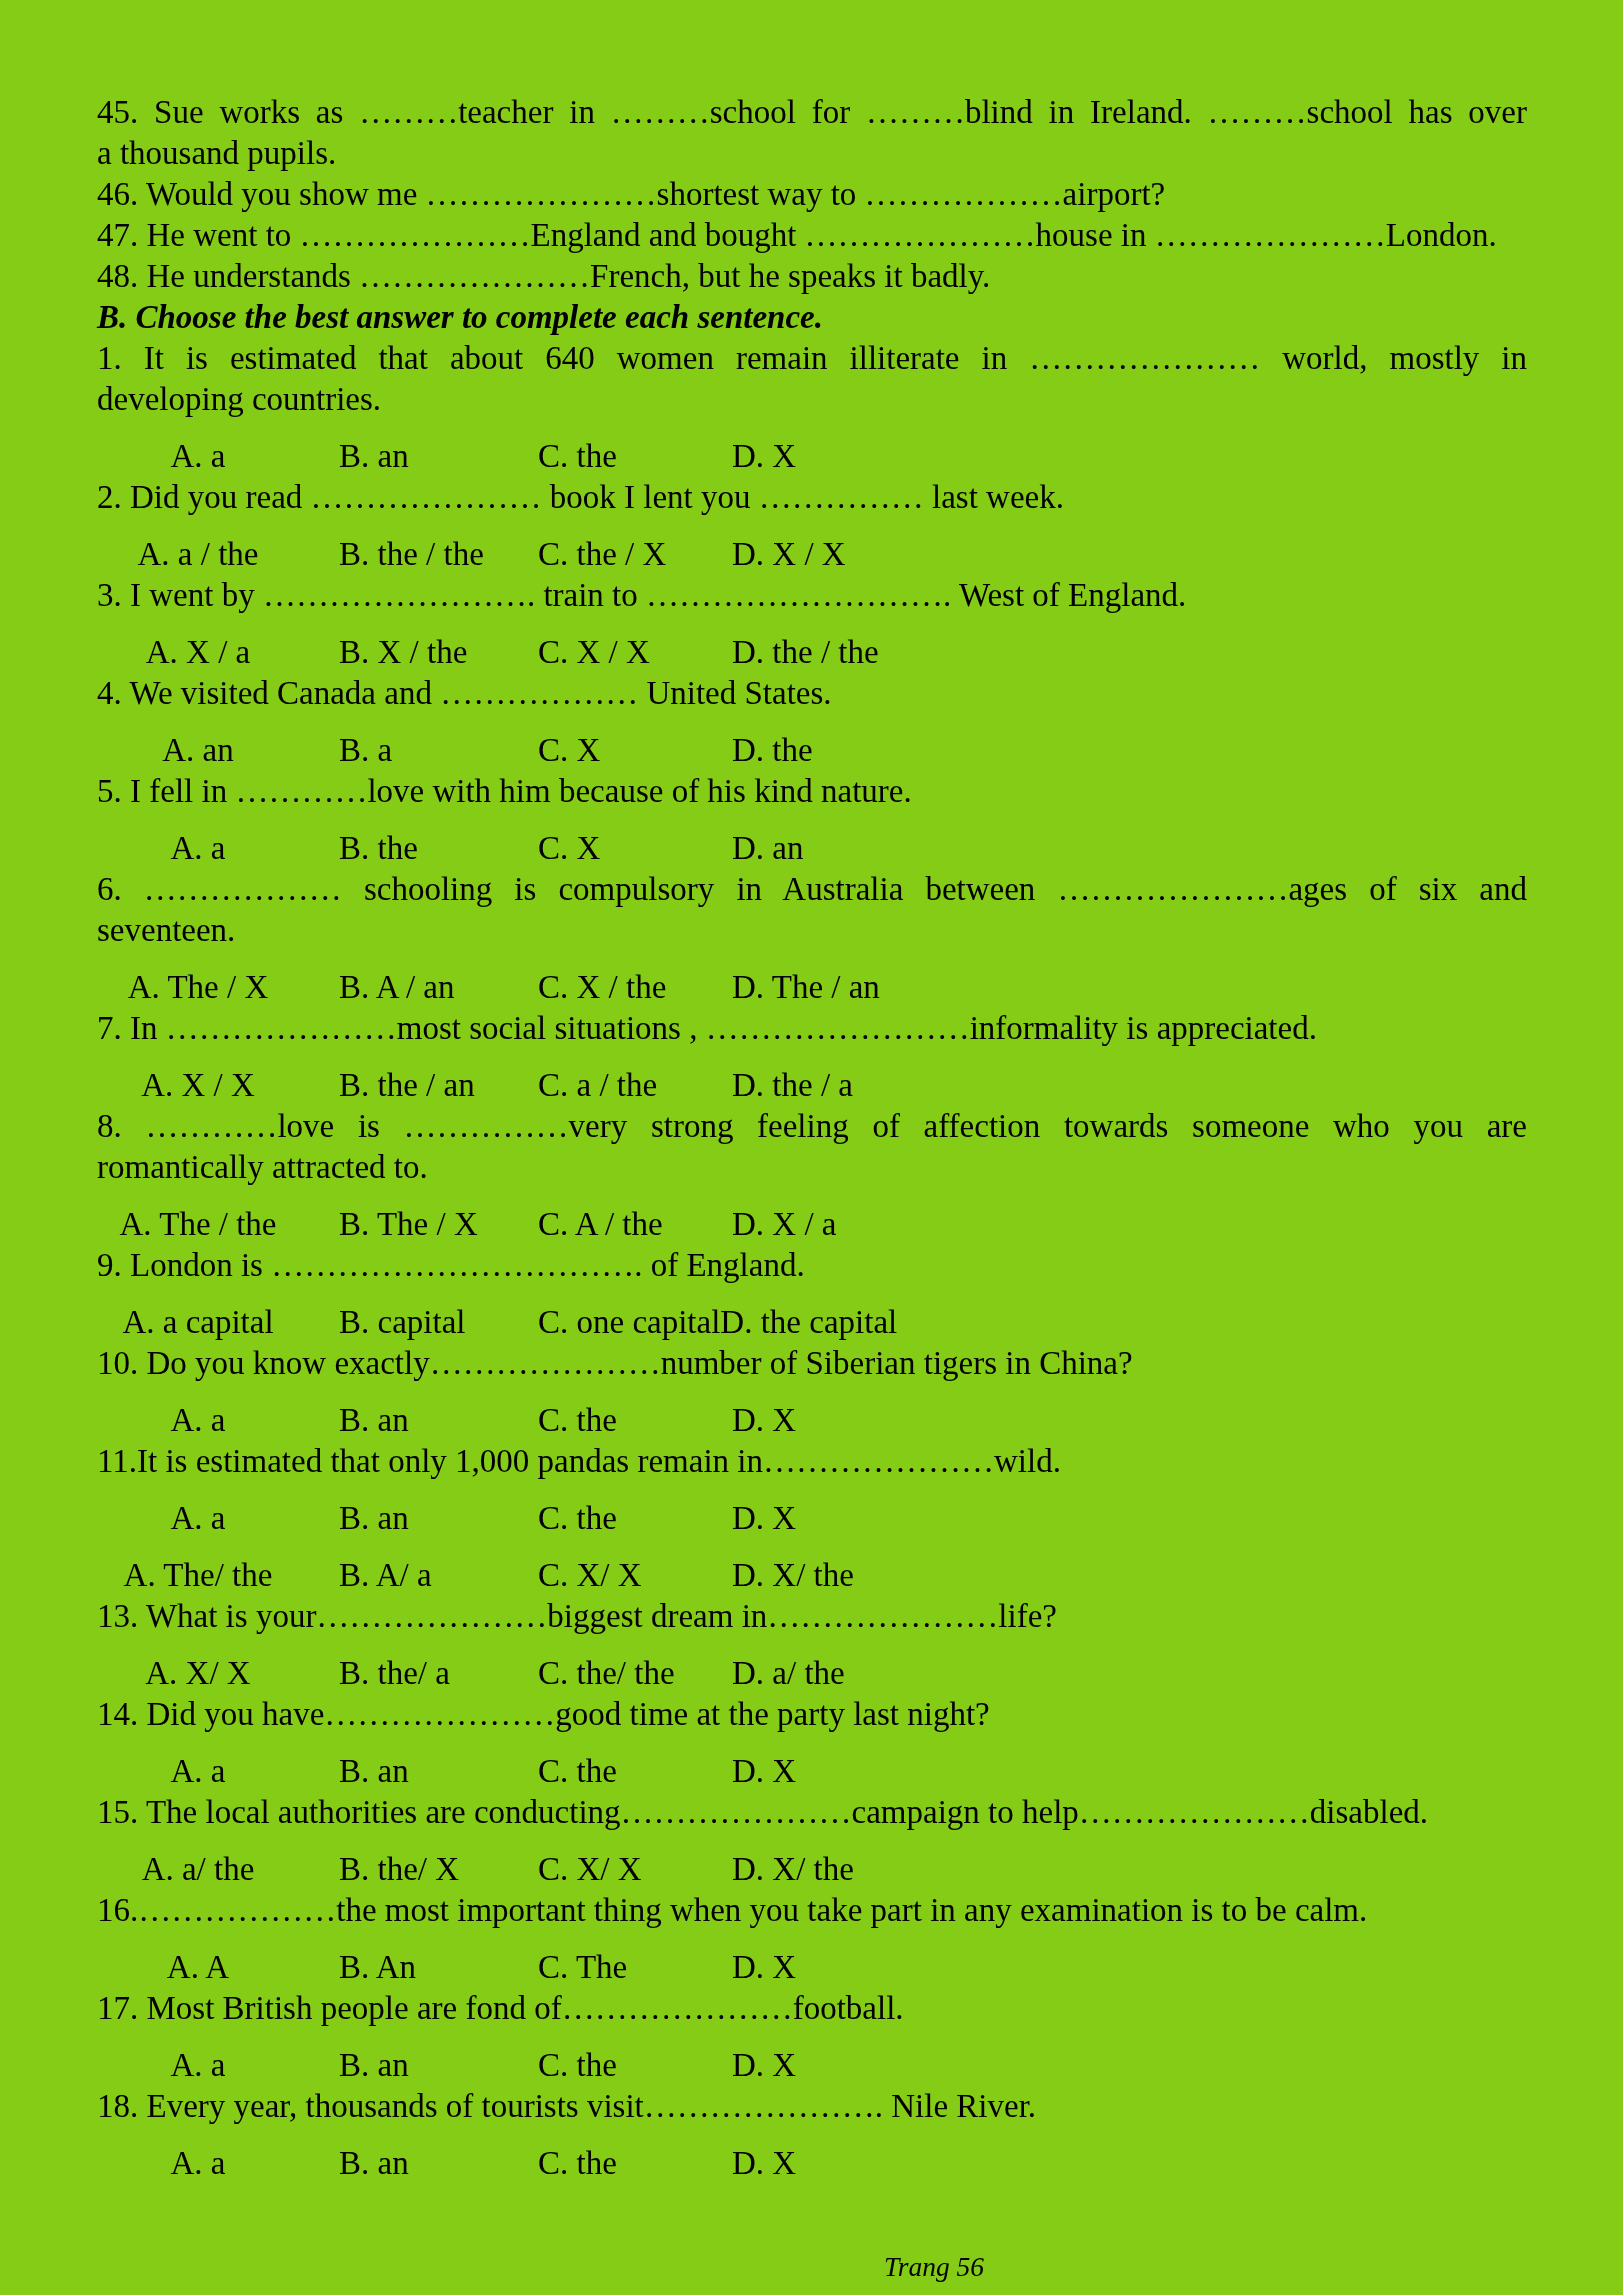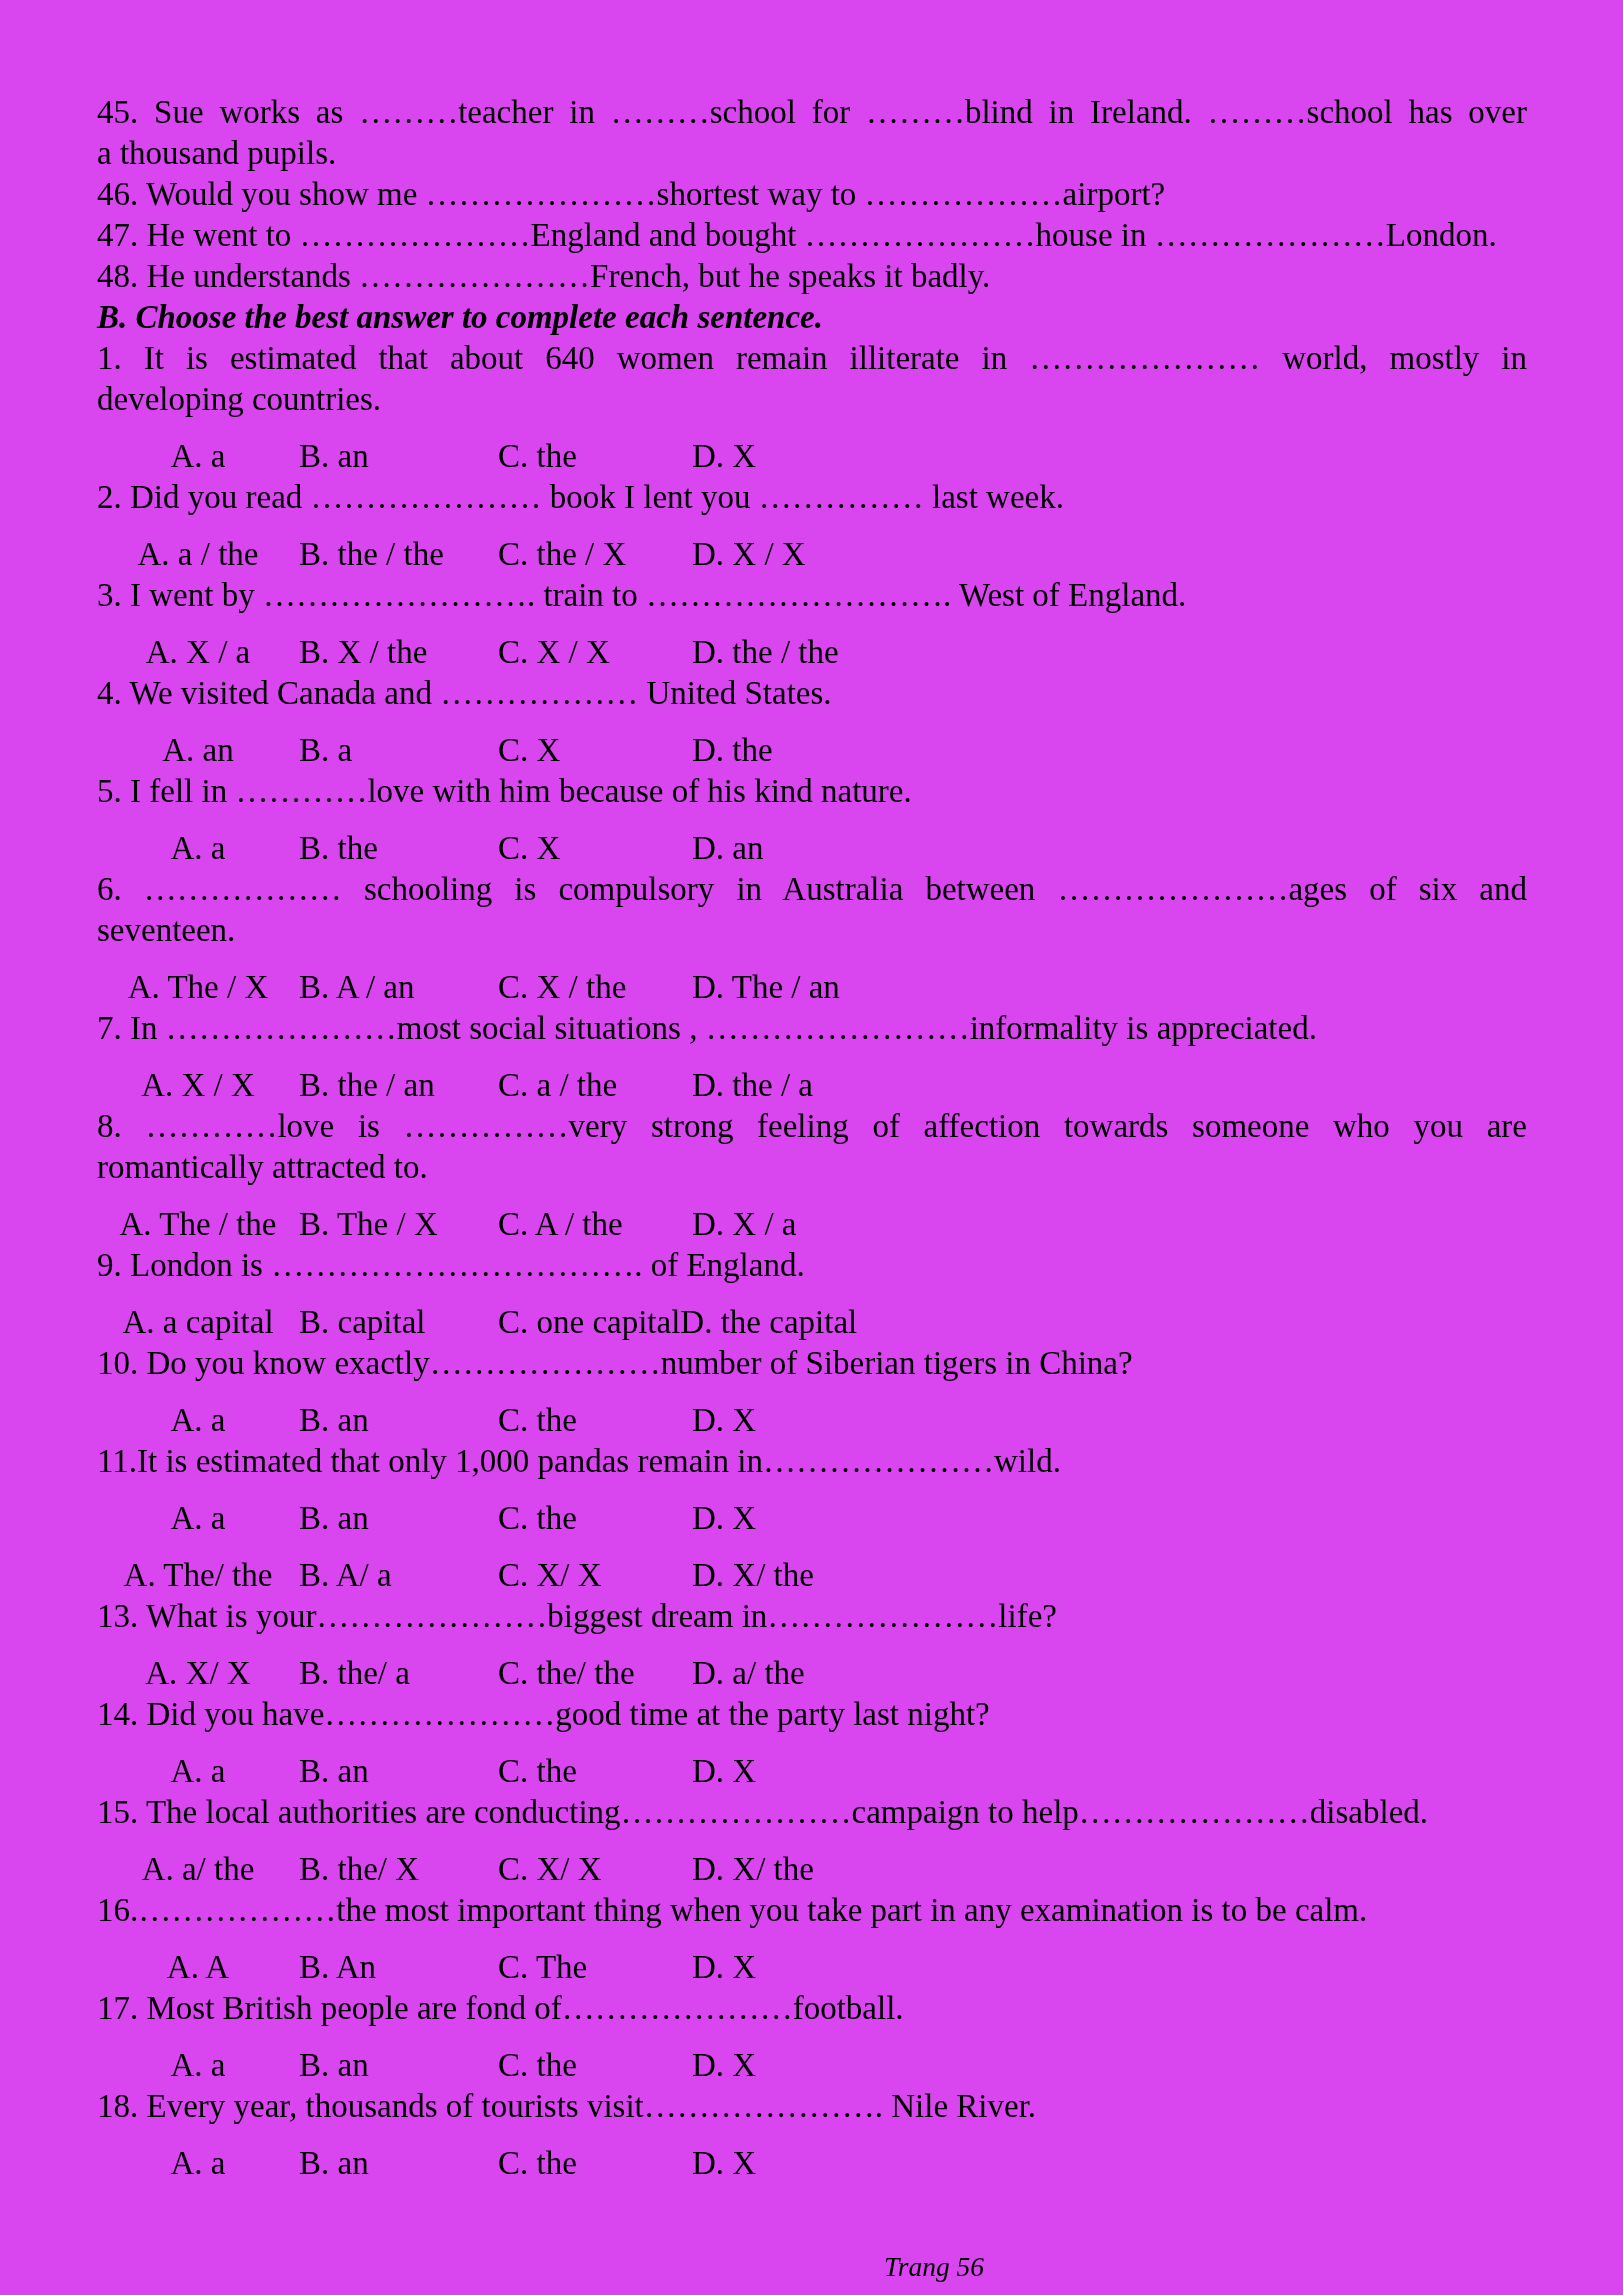--- a/index.html
+++ b/index.html
@@ -1,20 +1,20 @@
 <!DOCTYPE html>
 <html style="font-size:10.5px"><head>
 <meta charset="utf-8">
 <style>
   html, body { margin: 0; padding: 0; background: #ffffff; }
   .page {
     position: relative;
     width: 1623px;
     height: 2295px;
-    background: #d946ef;
+    background: #84cc16;
     color: #000000;
     font-family: "Liberation Serif", serif;
     overflow: hidden;
   }
   .content {
     position: absolute;
     left: 97px;
     top: 92px;
     width: 1430px;
     font-size: 33px;
@@ -28,21 +28,21 @@
     white-space: normal;
     text-align: justify;
     text-align-last: justify;
   }
   .line.heading {
     font-weight: 700;
     font-style: italic;
   }
   .opt { display: inline-block; }
   .opt.c0 { min-width: 202px; text-align: center; }
-  .opt.c1 { min-width: 199px; }
+  .opt.c1 { min-width: 199px; margin-left: 40px; }
   .opt.c2 { min-width: 194px; margin-top: 16px; }
   .opt.tight { min-width: 0; text-align: right; }
   .footer {
     position: absolute;
     left: 884px;
     top: 2250px;
     font-size: 27.5px;
     font-style: italic;
     line-height: 34px;
   }

